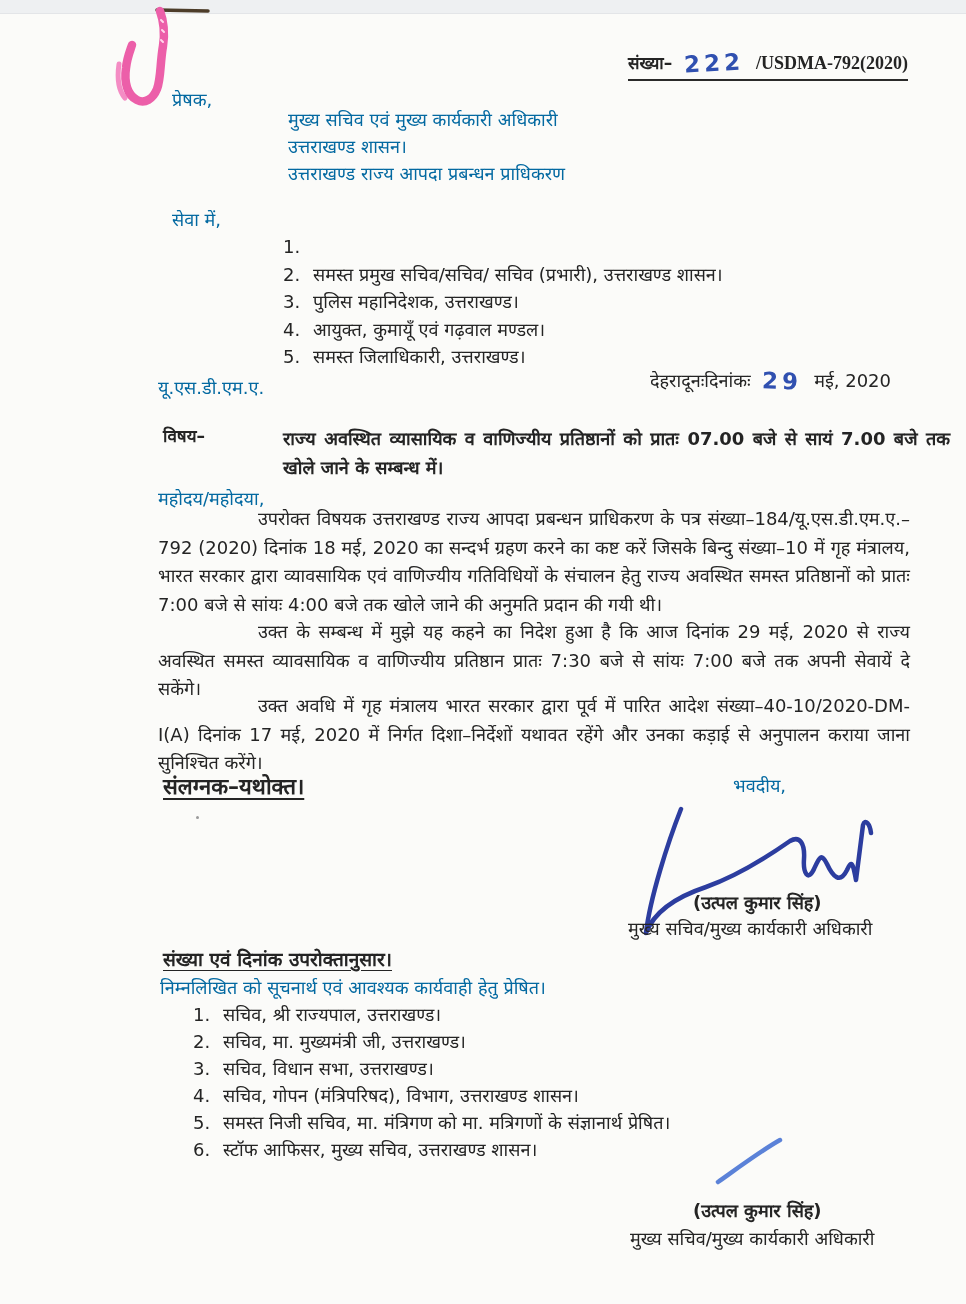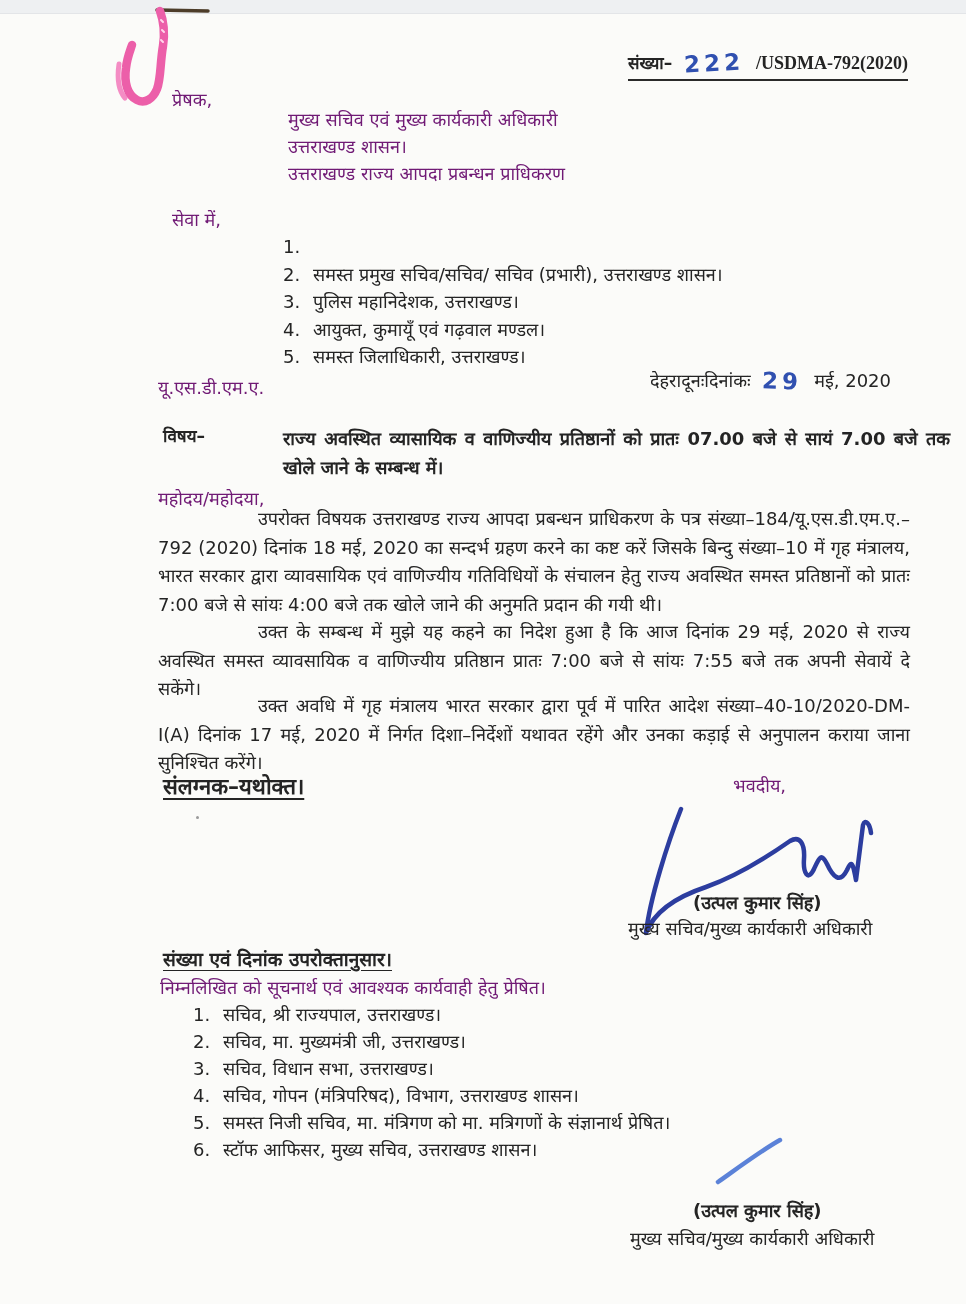--- a/index.html
+++ b/index.html
@@ -10,21 +10,21 @@
     background:#fbfbf9;
     overflow:hidden;
     font-family:"DejaVu Sans","Liberation Sans",sans-serif;
     color:#242424;
   }
   .top-strip{
     position:absolute;left:0;top:0;width:966px;height:13px;
     background:#eef0f2;border-bottom:1px solid #e3e5e8;
   }
   .abs{position:absolute;}
-  .t{font-size:18px;line-height:27px;color:#701a75;}
+  .t{font-size:18px;line-height:27px;color:#0369a1;}
   .ref-line{
     left:628px;top:50px;
     font-size:17px;font-weight:bold;
     border-bottom:2px solid #2a2a2a;
     padding-bottom:3px;white-space:nowrap;
   }
   .latin-serif{font-family:"Liberation Serif","DejaVu Serif",serif;font-size:18px;}
   .hw{
     display:inline-block;
     color:#3050b0;
@@ -130,21 +130,21 @@
     <span>देहरादूनःदिनांकः</span>
     <span class="hw hw-day">29</span>
     <span>मई, 2020</span>
   </div>
 
   <div class="abs subject-label">विषय–</div>
   <div class="abs subject-text">राज्य अवस्थित व्यासायिक व वाणिज्यीय प्रतिष्ठानों को प्रातः 07.00 बजे से सायं 7.00 बजे तक खोले जाने के सम्बन्ध में।</div>
 
   <div class="abs t" style="left:158px;top:485px;">महोदय/महोदया,</div>
   <div class="abs para" style="top:505px;">उपरोक्त विषयक उत्तराखण्ड राज्य आपदा प्रबन्धन प्राधिकरण के पत्र संख्या–184/यू.एस.डी.एम.ए.–792 (2020) दिनांक 18 मई, 2020 का सन्दर्भ ग्रहण करने का कष्ट करें जिसके बिन्दु संख्या–10 में गृह मंत्रालय, भारत सरकार द्वारा व्यावसायिक एवं वाणिज्यीय गतिविधियों के संचालन हेतु राज्य अवस्थित समस्त प्रतिष्ठानों को प्रातः 7:00 बजे से सांयः 4:00 बजे तक खोले जाने की अनुमति प्रदान की गयी थी।</div>
-  <div class="abs para" style="top:618px;">उक्त के सम्बन्ध में मुझे यह कहने का निदेश हुआ है कि आज दिनांक 29 मई, 2020 से राज्य अवस्थित समस्त व्यावसायिक व वाणिज्यीय प्रतिष्ठान प्रातः 7:00 बजे से सांयः 7:55 बजे तक अपनी सेवायें दे सकेंगे।</div>
+  <div class="abs para" style="top:618px;">उक्त के सम्बन्ध में मुझे यह कहने का निदेश हुआ है कि आज दिनांक 29 मई, 2020 से राज्य अवस्थित समस्त व्यावसायिक व वाणिज्यीय प्रतिष्ठान प्रातः 7:30 बजे से सांयः 7:00 बजे तक अपनी सेवायें दे सकेंगे।</div>
   <div class="abs para" style="top:692px;">उक्त अवधि में गृह मंत्रालय भारत सरकार द्वारा पूर्व में पारित आदेश संख्या–40-10/2020-DM-I(A) दिनांक 17 मई, 2020 में निर्गत दिशा–निर्देशों यथावत रहेंगे और उनका कड़ाई से अनुपालन कराया जाना सुनिश्चित करेंगे।</div>
   <div class="abs enclosure">संलग्नक–यथोक्त।</div>
   <div class="dot"></div>
 
   <div class="abs t" style="left:733px;top:772px;">भवदीय,</div>
   <svg class="abs" style="left:610px;top:800px;" width="280" height="140" viewBox="0 0 280 140">
     <path d="M 71 9
              C 58 42, 40 98, 36 133
              C 44 112, 66 97, 96 87
              C 130 75, 160 55, 180 41

